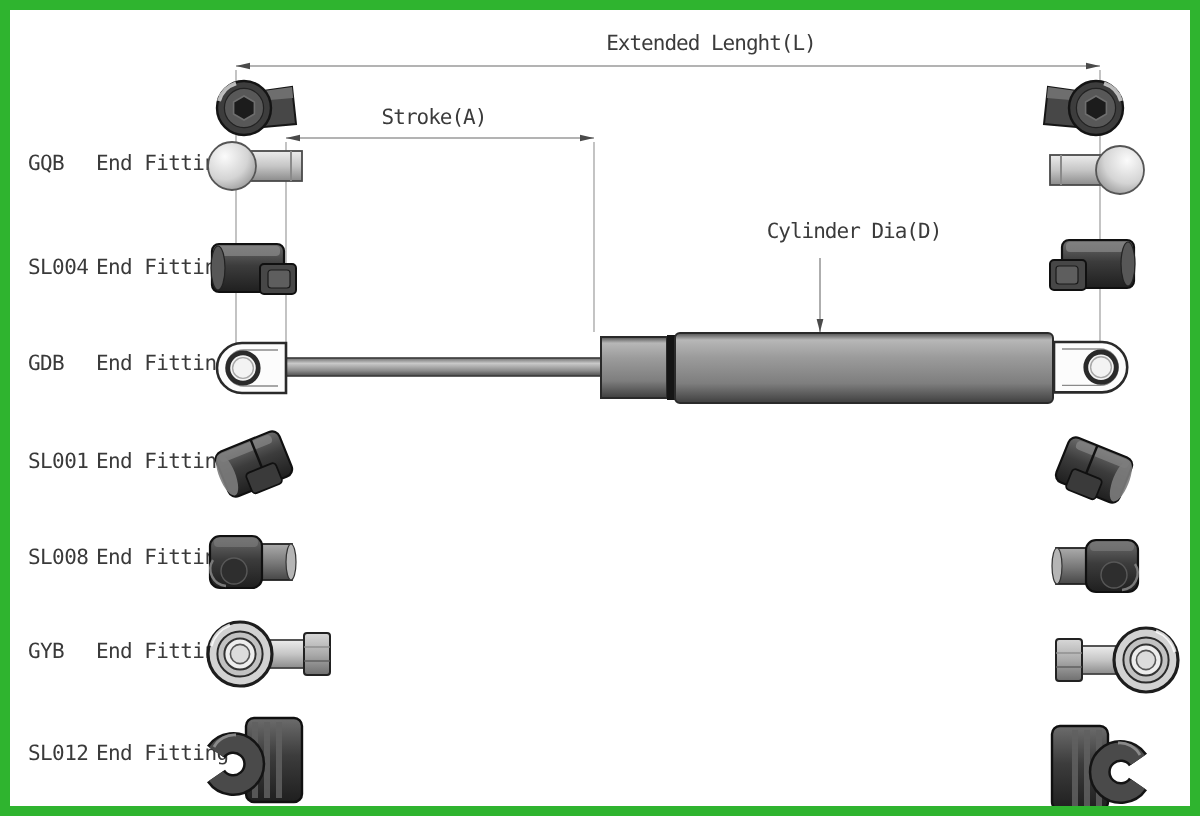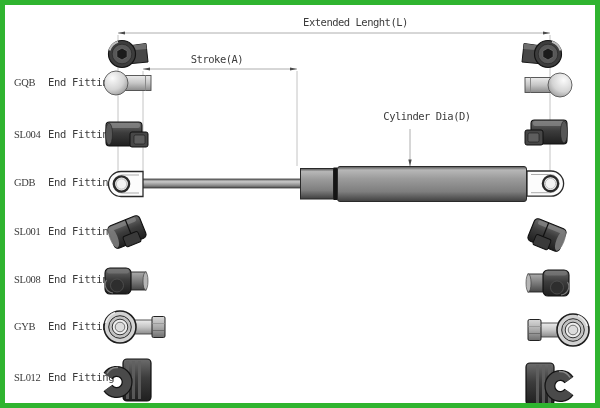--- a/index.html
+++ b/index.html
@@ -23,21 +23,21 @@
   }
   .fit-label{
     position:absolute;
     left:9px;
     font-size:10.5px;
     letter-spacing:-0.3px;
     color:#3a3a3a;
     white-space:nowrap;
     line-height:13px;
   }
-  .fit-label .code{display:inline-block;width:34px;font-family:Liberation Serif, serif;}
+  .fit-label .code{display:inline-block;width:34px;}
 </style>
 </head>
 <body>
 
 <div class="frame">
 
   <div class="dim-label" style="left:278px;top:11px;width:145px;">Extended Lenght(L)</div>
   <div class="dim-label" style="left:162px;top:48px;width:100px;">Stroke(A)</div>
   <div class="dim-label" style="left:362px;top:105px;width:120px;">Cylinder Dia(D)</div>
 

